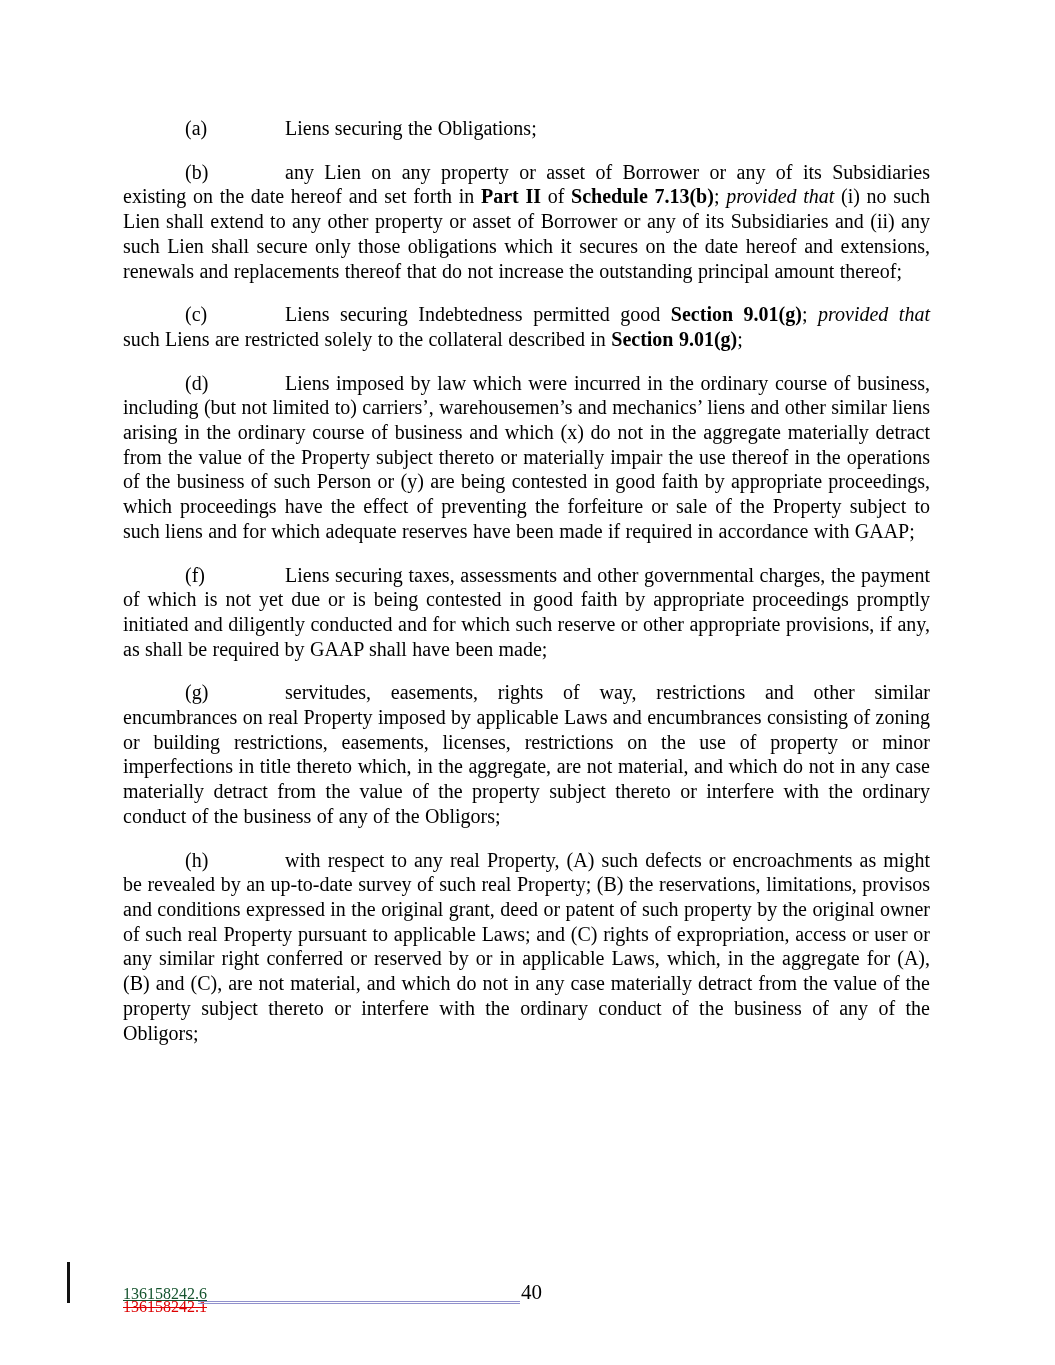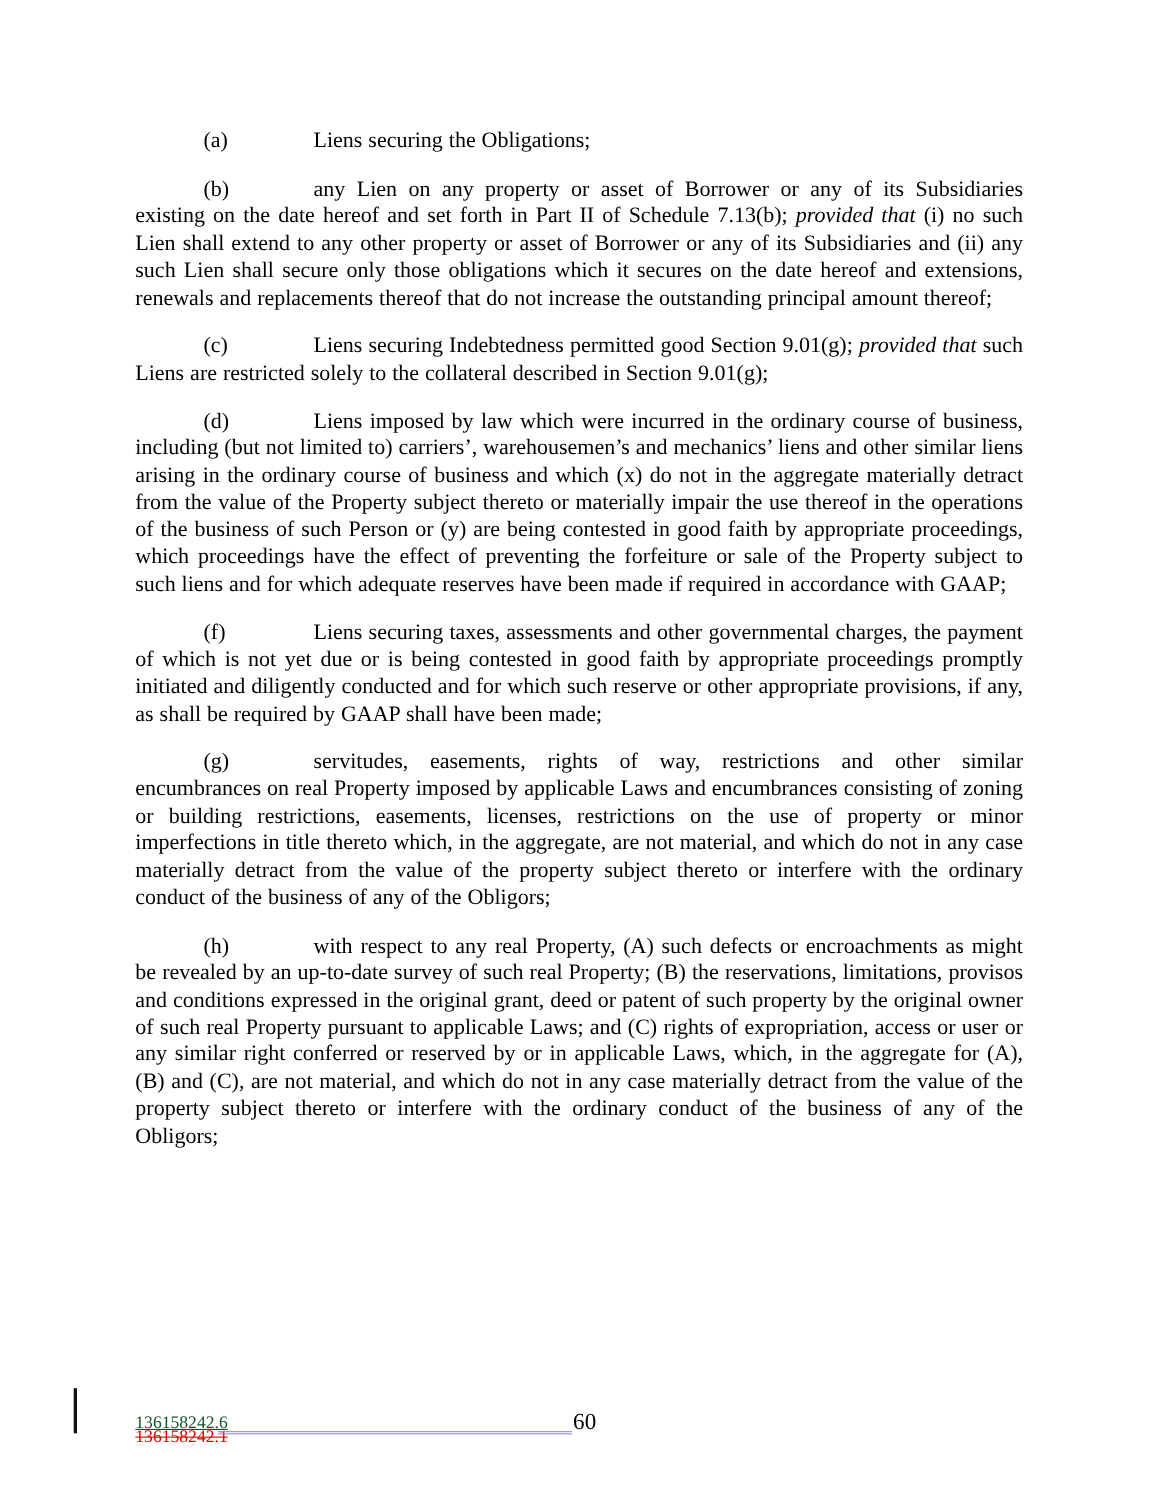--- a/index.html
+++ b/index.html
@@ -28,21 +28,21 @@
     text-align: justify;
     text-indent: 62px;
     color: #000000;
     word-spacing: 0.02em;
   }
   p.clause .label {
     display: inline-block;
     width: 100px;
     text-indent: 0;
   }
-  p.clause b { font-weight: normal; }
+  p.clause b { font-weight: bold; }
   p.clause i { font-style: italic; }
 
   .change-bar {
     position: absolute;
     left: 67px; top: 1262px;
     width: 3px; height: 41px;
   }
   .footer-del {
     position: absolute;
     left: 123px; top: 1298px;
@@ -85,15 +85,15 @@
       <p class="clause"><span class="label">(g)</span><span>servitudes, easements, rights of way, restrictions and other similar encumbrances on real Property imposed by applicable Laws and encumbrances consisting of zoning or building restrictions, easements, licenses, restrictions on the use of property or minor imperfections in title thereto which, in the aggregate, are not material, and which do not in any case materially detract from the value of the property subject thereto or interfere with the ordinary conduct of the business of any of the Obligors;</span></p>
       <p class="clause"><span class="label">(h)</span><span>with respect to any real Property, (A) such defects or encroachments as might be revealed by an up-to-date survey of such real Property; (B) the reservations, limitations, provisos and conditions expressed in the original grant, deed or patent of such property by the original owner of such real Property pursuant to applicable Laws; and (C) rights of expropriation, access or user or any similar right conferred or reserved by or in applicable Laws, which, in the aggregate for (A), (B) and (C), are not material, and which do not in any case materially detract from the value of the property subject thereto or interfere with the ordinary conduct of the business of any of the Obligors;</span></p>
     </div>
 
   <div class="footer-del" style="color: rgb(221, 0, 0);">136158242.1</div>
 
   <div class="footer-ins" style="color: #14532d;">136158242.6</div>
 
   <div class="footer-rule" style="border-top-color: rgb(145, 145, 204); border-bottom-color: rgb(145, 145, 204);"></div>
 
-  <div class="page-number">60</div>
+  <div class="page-number">40</div>
 
 </div>
 
 </body></html>

